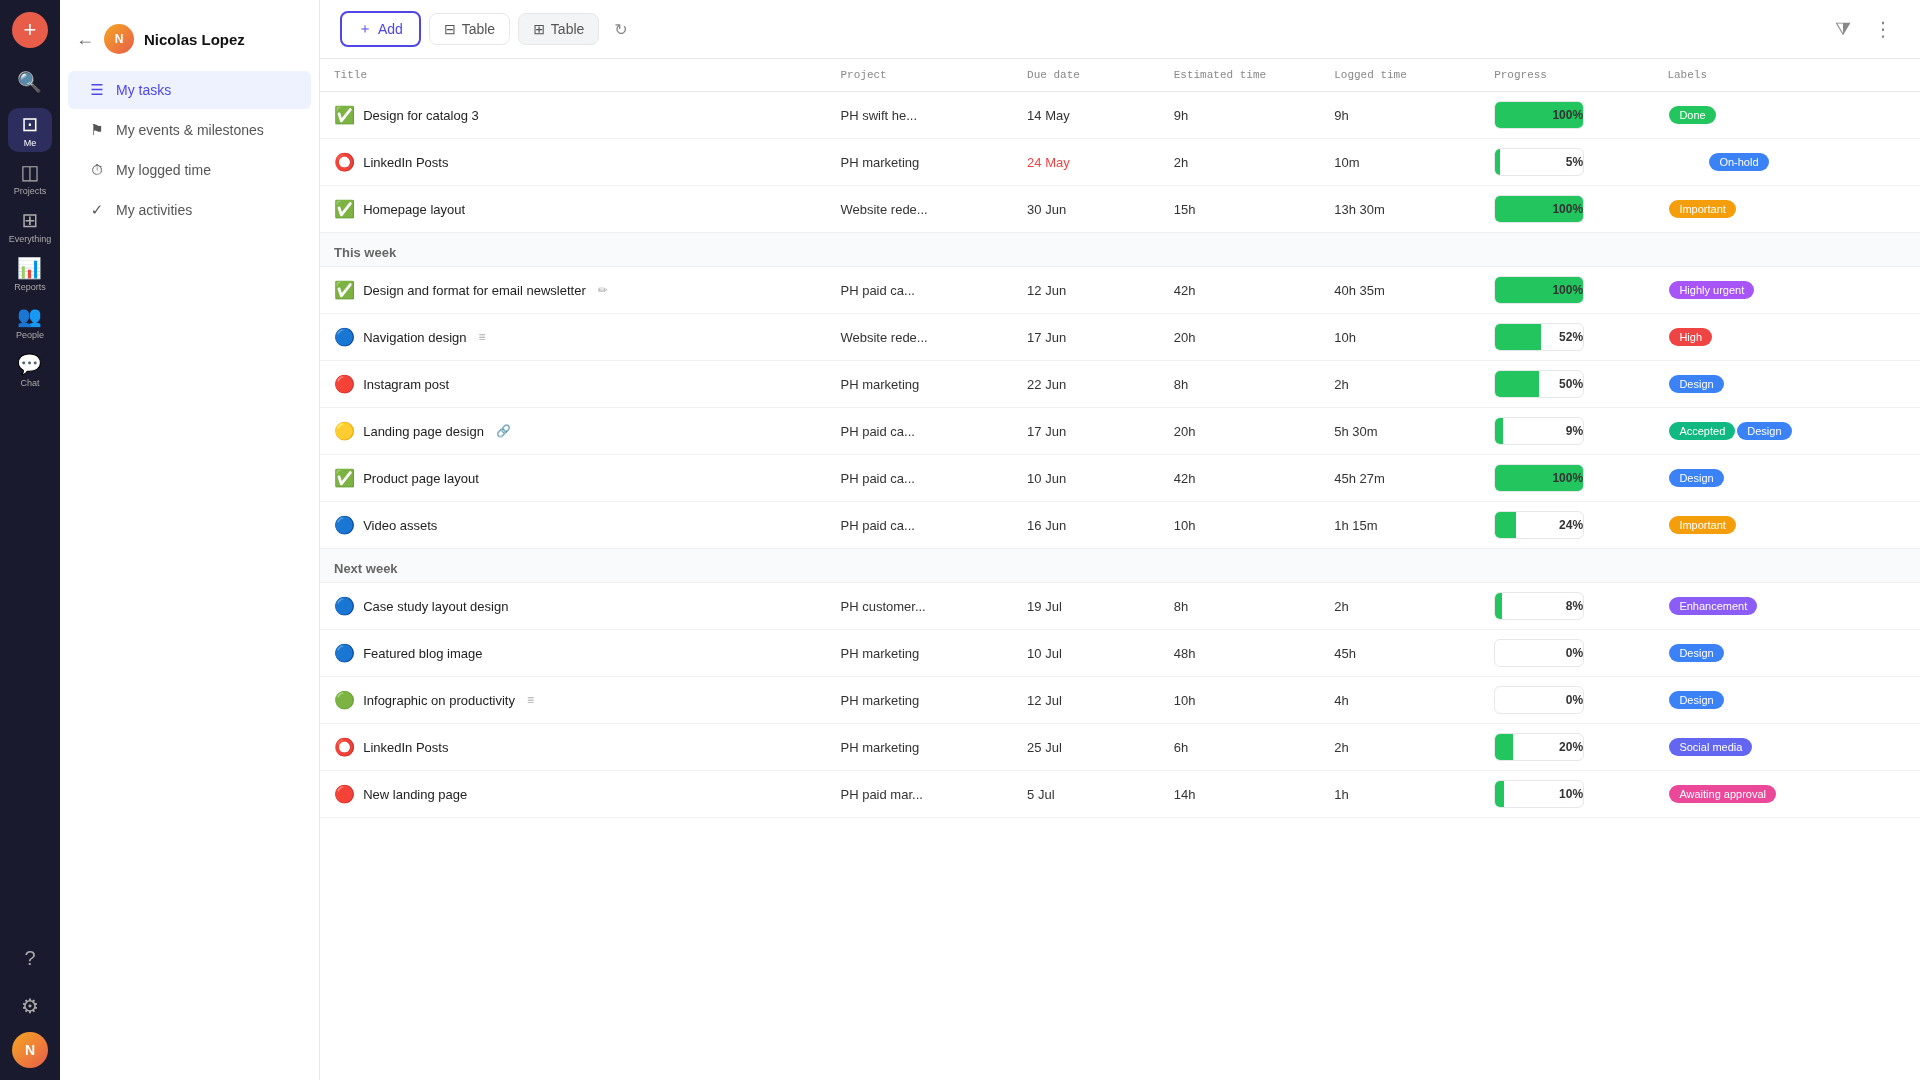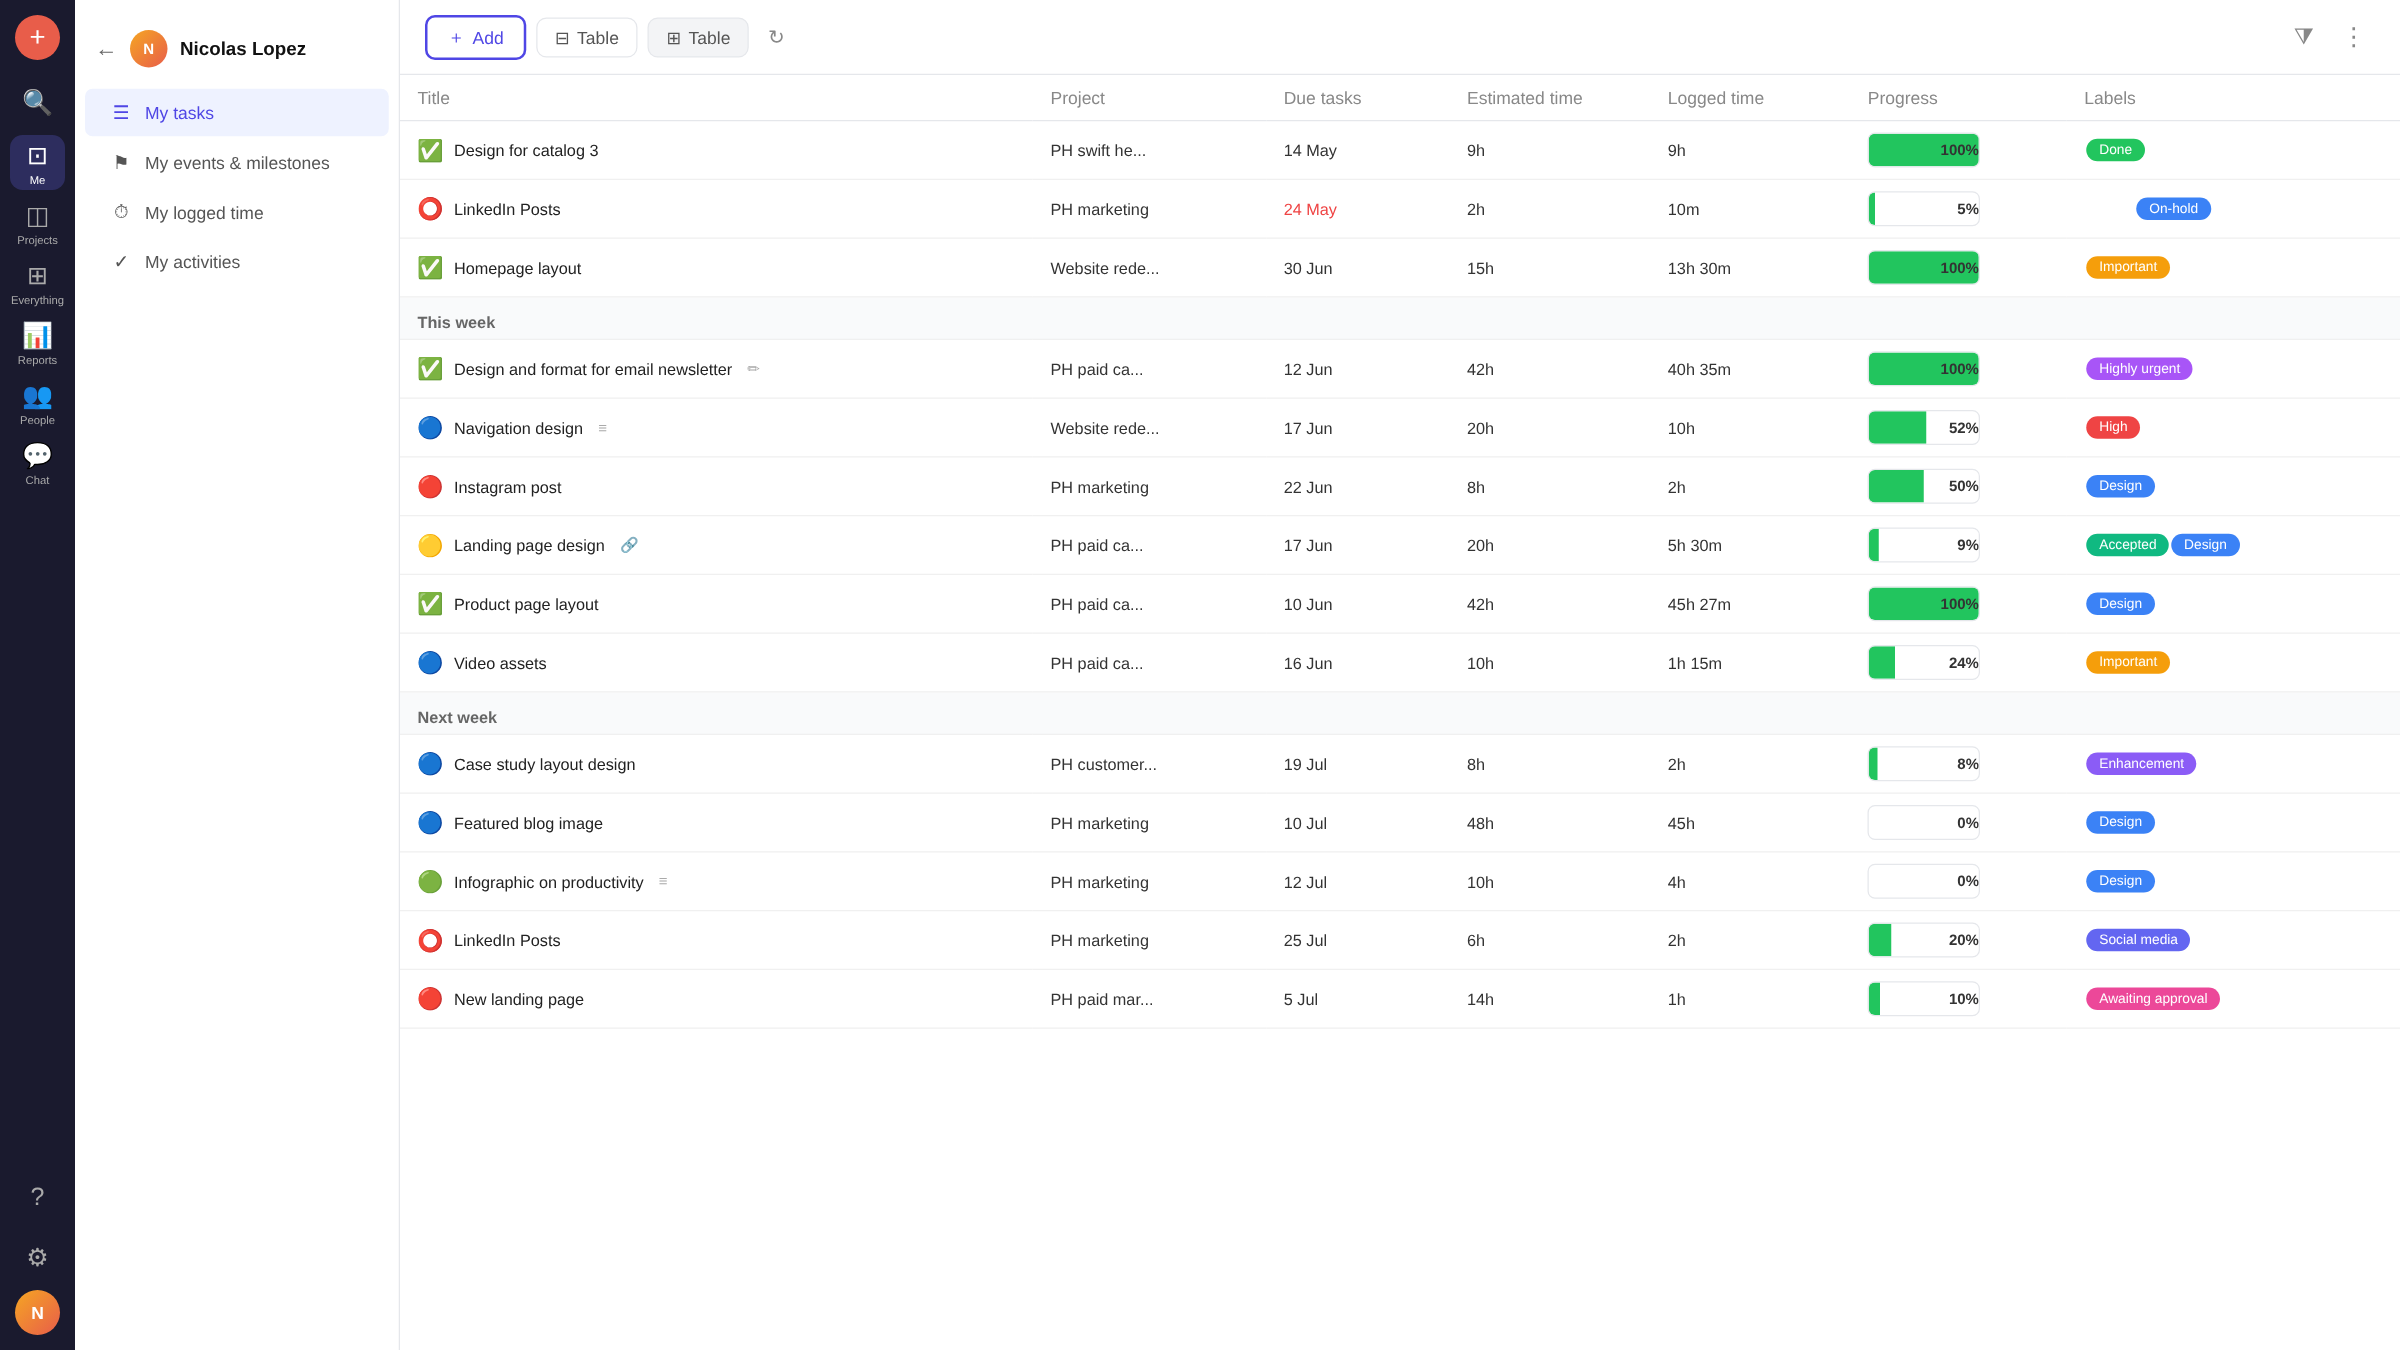--- a/index.html
+++ b/index.html
@@ -143,29 +143,30 @@
       flex: 1;
       overflow-y: auto;
     }
     table {
       width: 100%;
       border-collapse: collapse;
     }
     thead th {
       text-align: left;
       padding: 10px 14px;
-      font-size: 14px;
+      font-size: 11px;
       font-weight: 500;
       color: #888;
       border-bottom: 1px solid #e5e7eb;
       white-space: nowrap;
       position: sticky;
       top: 0;
       background: #fff;
       z-index: 10;
+      font-family: Liberation Mono, monospace;
     }
     .section-header td {
       padding: 12px 14px 6px;
       font-size: 13px;
       font-weight: 600;
       color: #666;
       background: #f9fafb;
     }
     tbody td {
       padding: 9px 14px;
@@ -323,21 +324,21 @@
     <button class="toolbar-filter">⧩</button>
     <button class="toolbar-more">⋮</button>
   </div>
 
   <div class="table-container">
     <table>
       <thead>
         <tr>
           <th class="col-title">Title</th>
           <th class="col-project">Project</th>
-          <th class="col-due">Due tasks</th>
+          <th class="col-due">Due date</th>
           <th class="col-est">Estimated time</th>
           <th class="col-logged">Logged time</th>
           <th class="col-progress">Progress</th>
           <th class="col-labels">Labels</th>
         </tr>
       </thead>
       <tbody id="table-body">
           <tr>
       <td class="col-title">
         <div class="task-title-cell">

